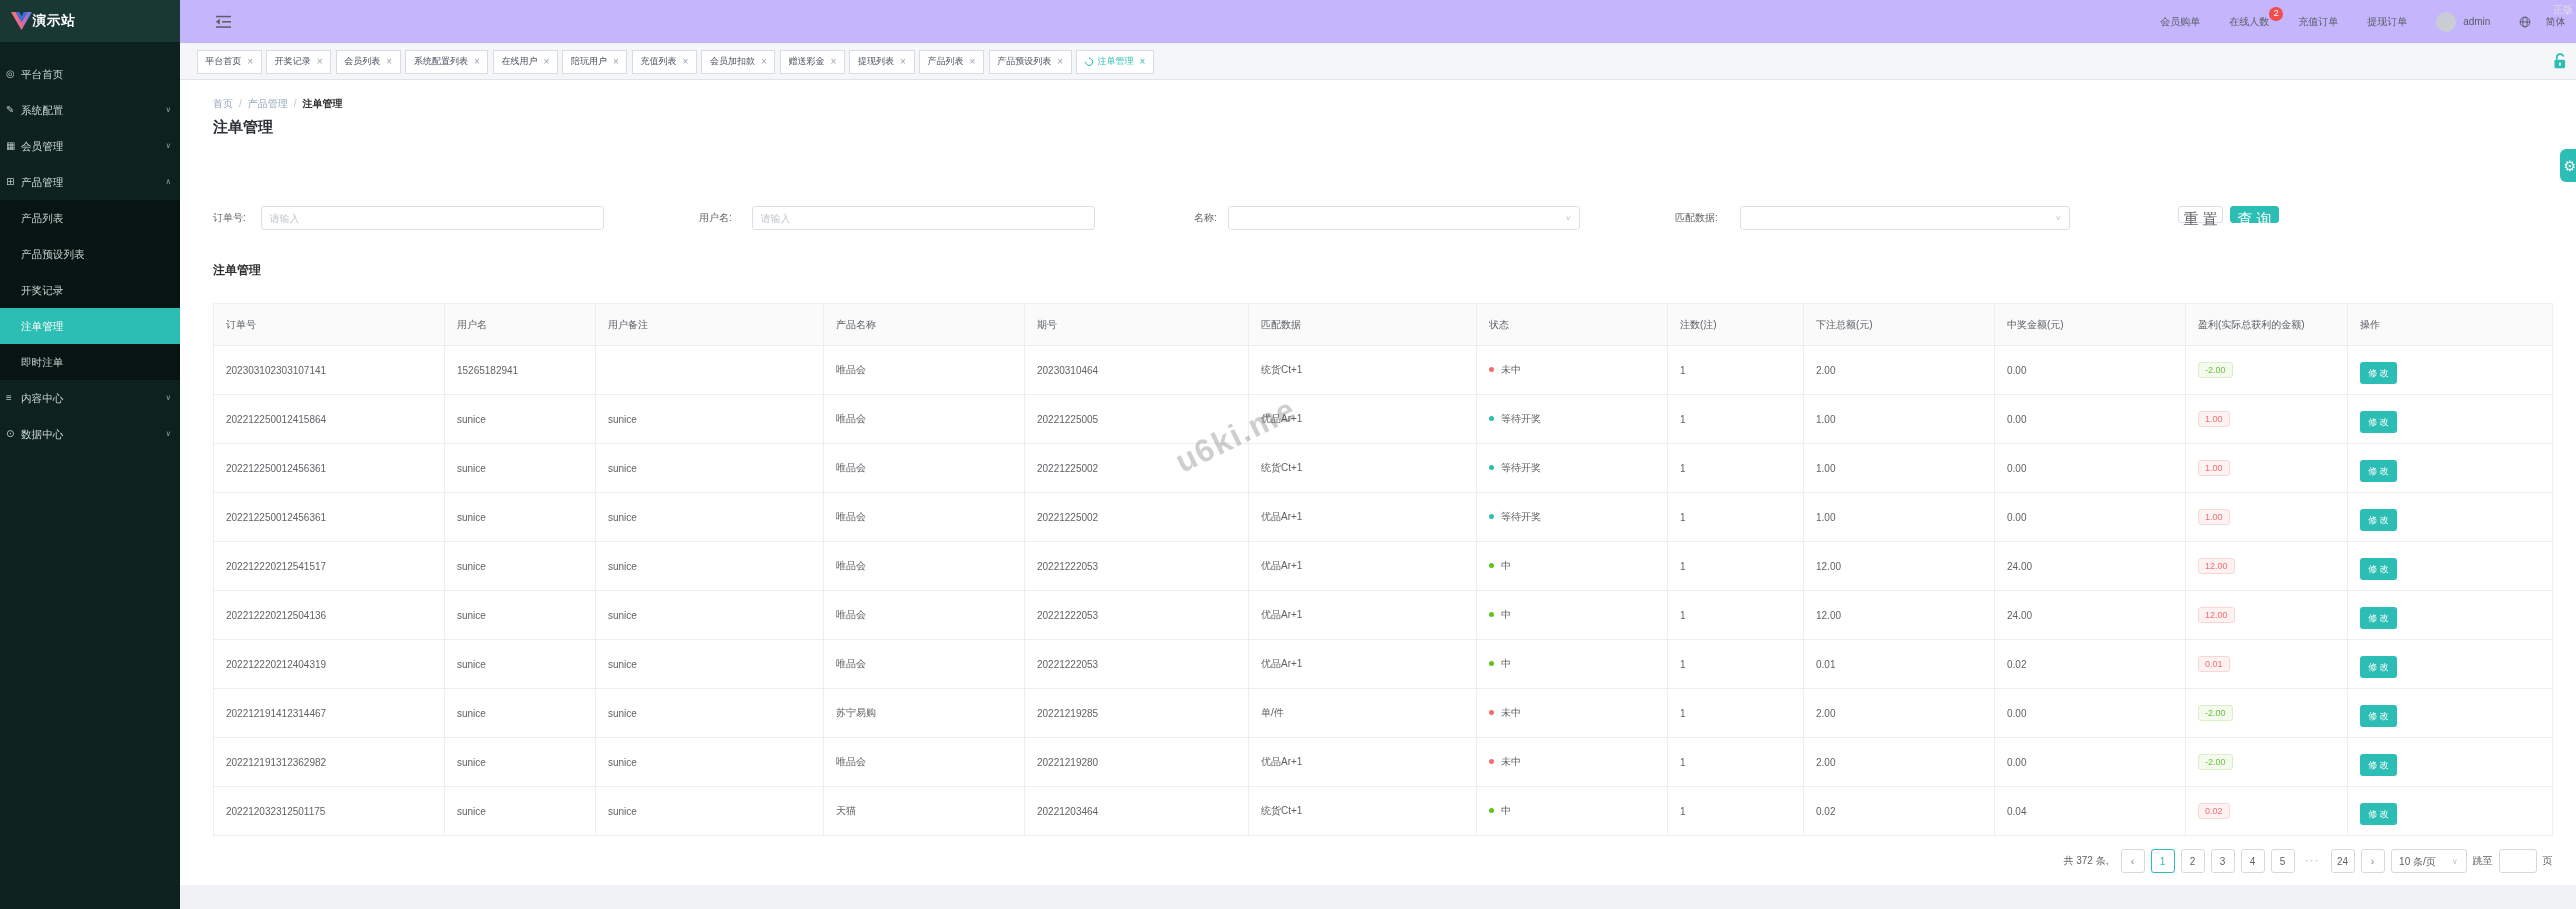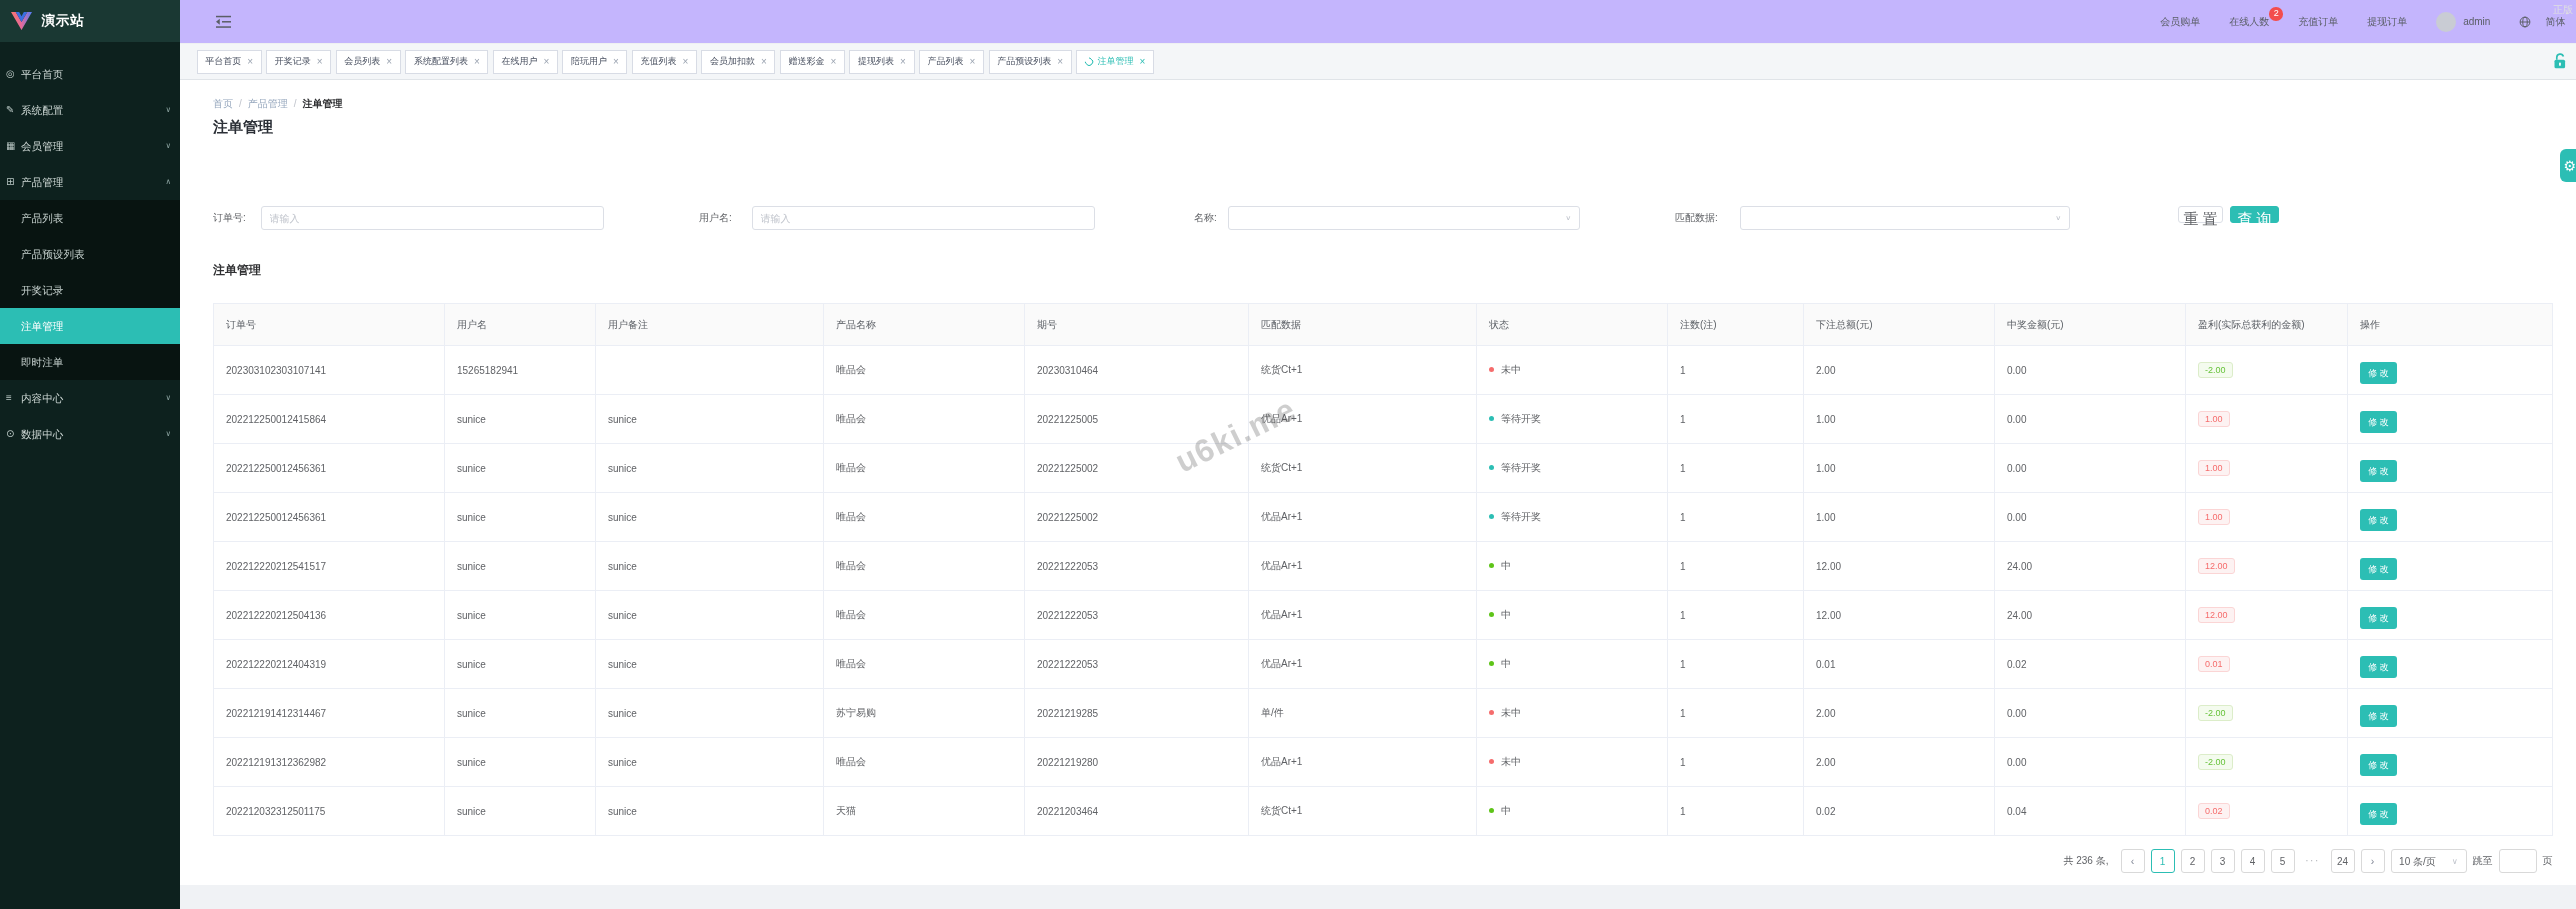--- a/index.html
+++ b/index.html
@@ -2,21 +2,21 @@
 <html style="font-size:12px"><head>
 <meta charset="utf-8">
 <style>
   * { margin:0; padding:0; box-sizing:border-box; }
   html,body { width:2576px; height:909px; font-family:"Liberation Sans","DejaVu Sans",sans-serif; }
   #page { position:relative; width:2576px; height:909px; background:#fff; overflow:hidden; }
 
   
   #sidebar { position:absolute; left:0; top:0; width:180px; height:909px; background:#0d211e; z-index:5; }
   #logo-band { height:42px; background:#1a3833; display:flex; align-items:center; padding-left:11.4px; }
-  #logo-band .logo-title { color:#fff; font-size:13.6px; font-weight:bold; margin-left:9px; letter-spacing:0.8px; }
+  #logo-band .logo-title { color:#fff; font-size:13.6px; font-weight:bold; margin-left:0; letter-spacing:0.8px; }
   .menu-item { position:relative; height:36px; line-height:36px; color:#cfd9d6; font-size:10.6px; padding-left:21px; cursor:pointer; }
   .mi-icon { position:absolute; left:6px; top:0; width:12px; font-size:10px; color:#b9c7c4; }
   .mi-chevron { position:absolute; right:9px; top:0; font-size:7.6px; color:#8ba3a0; }
   .submenu { background:#081411; }
   .submenu-item { height:36px; line-height:36px; color:#c6d1ce; font-size:10.6px; padding-left:21px; cursor:pointer; }
   .submenu-item.active { background:#2cbeb4; color:#fff; }
   #sidebar .pad-top { height:13.6px; }
 
   
   #topbar { position:absolute; left:180px; right:0; top:0; height:44px; background:#c4b5fd; border-bottom:0.8px solid #eef0f2; display:flex; align-items:center; }
@@ -411,21 +411,21 @@
           <td><span class="tag red">0.02</span></td>
           <td><span class="edit-btn">修 改</span></td>
         </tr>
       </tbody>
   </table>
 
   <div id="watermark">u6ki.me</div>
   <div id="corner-watermark">正版</div>
 
   <div id="pagination">
-    <span id="total-text">共 236 条,</span>
+    <span id="total-text">共 372 条,</span>
     <span class="pg-box pg-arrow">‹</span>
     <span class="pg-box active">1</span>
       <span class="pg-box">2</span>
       <span class="pg-box">3</span>
       <span class="pg-box">4</span>
       <span class="pg-box">5</span>
       <span class="pg-box dots">···</span>
       <span class="pg-box">24</span>
     <span class="pg-box pg-arrow" style="order:50">›</span>
     <div class="pg-box" id="page-size" style="order:51">

